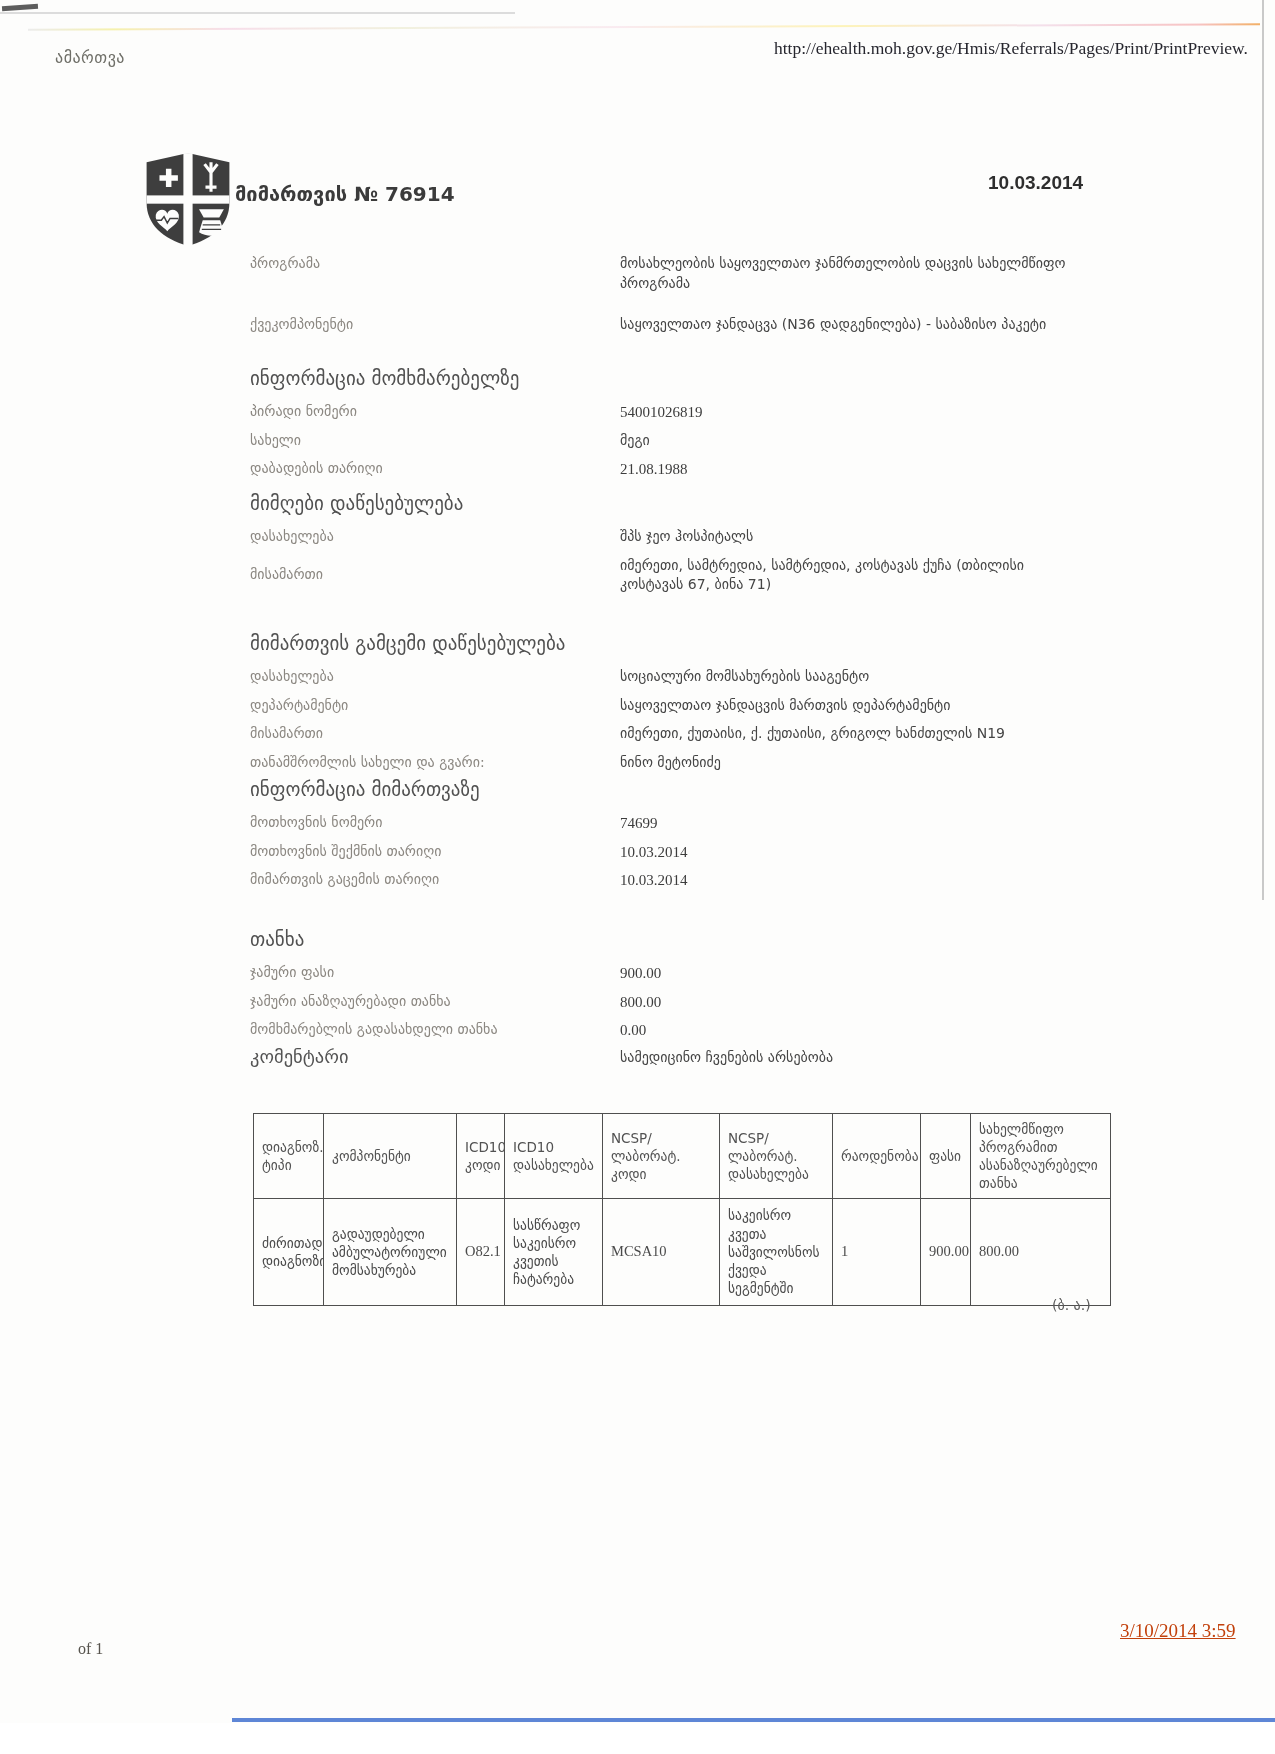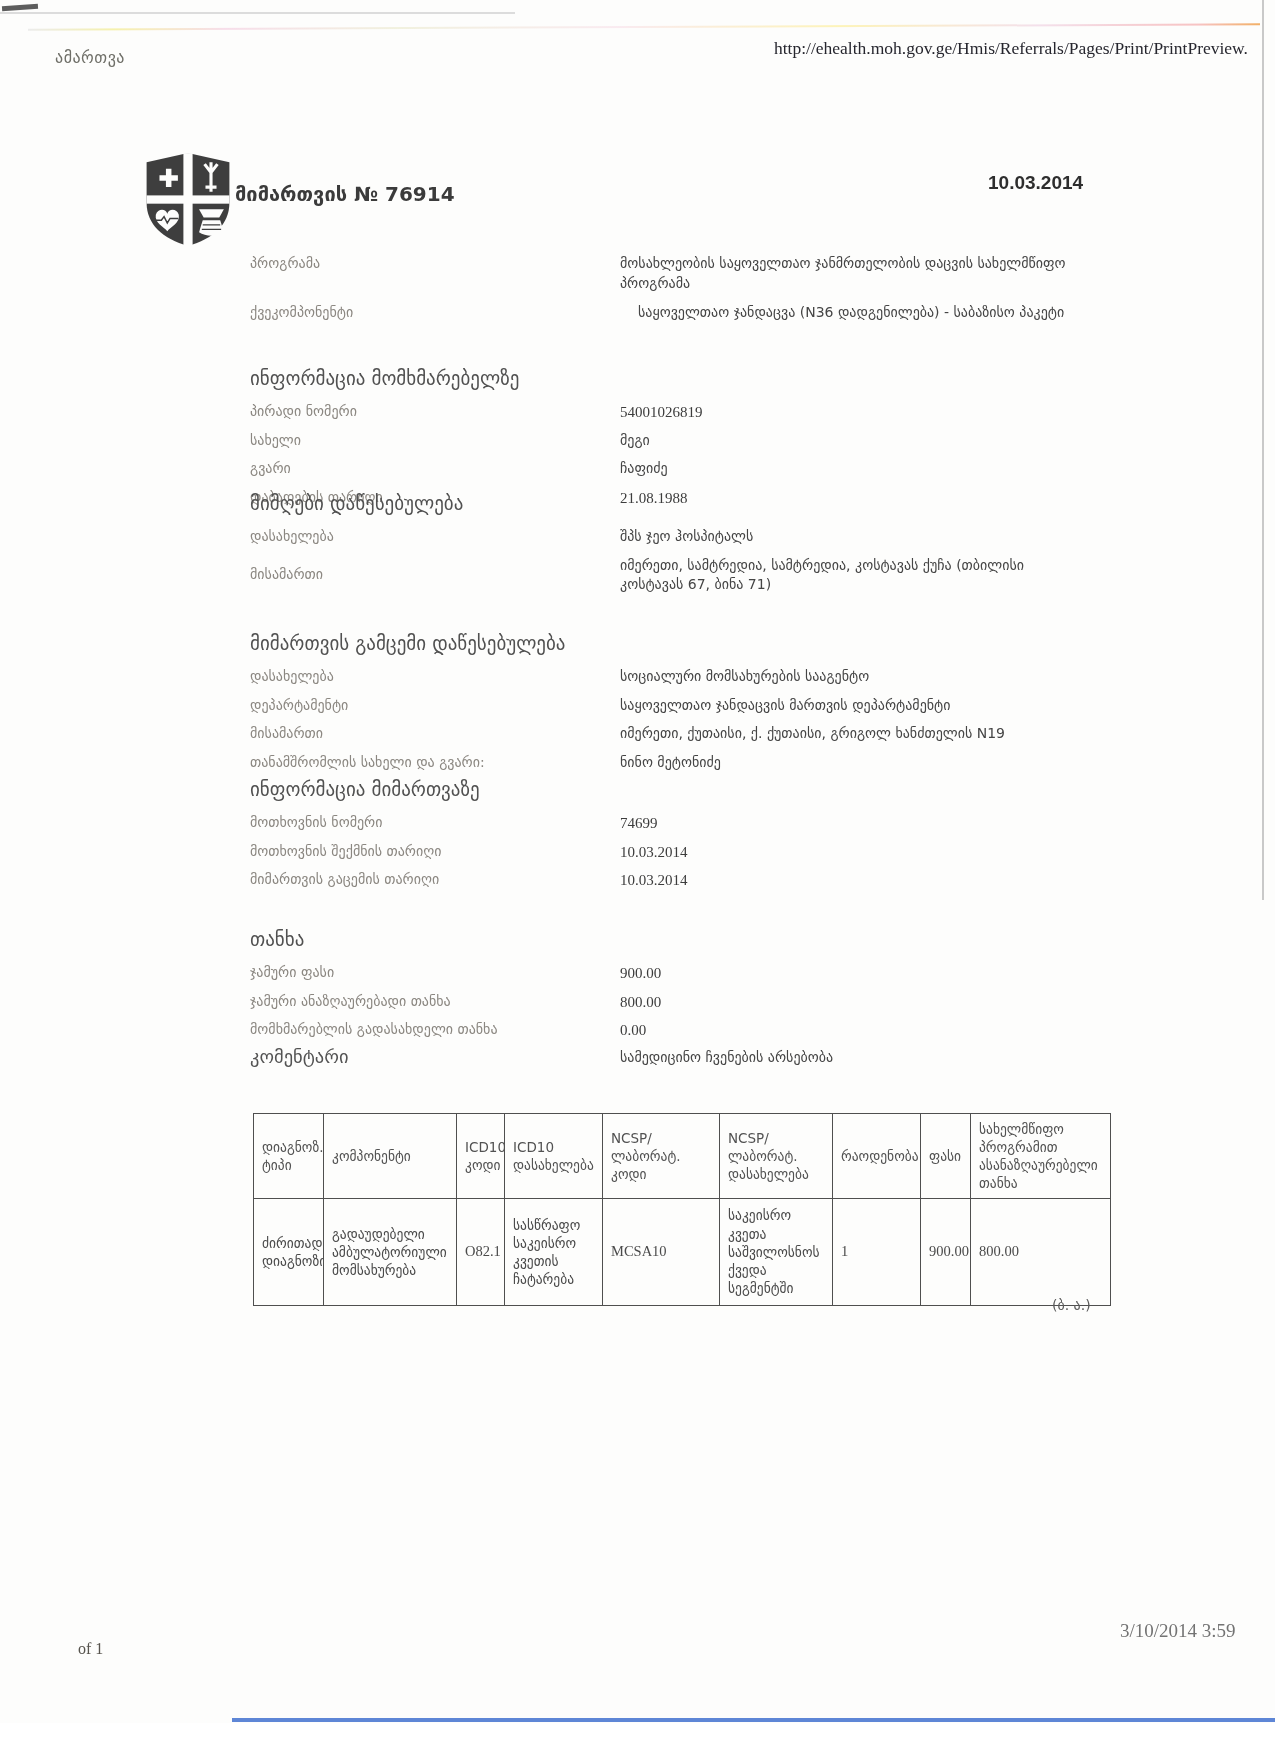--- a/index.html
+++ b/index.html
@@ -50,21 +50,21 @@
     font-size:13.5px;font-weight:400;text-align:left;vertical-align:middle;
     color:#4a4a4a;line-height:1.35;overflow:hidden;}
   .services-table th{height:74px;color:#525252;}
   .services-table td{height:96px;}
   .services-table td.num{font-family:"Liberation Serif","DejaVu Serif",serif;font-size:14.5px;}
   
   .stamp-note{position:absolute;top:1297px;left:1052px;font-size:14px;color:#5a5a5a;}
   .footer-page{position:absolute;top:1640px;left:78px;font-family:"Liberation Serif","DejaVu Serif",serif;
     font-size:16px;color:#56534d;}
   .footer-timestamp{position:absolute;top:1620px;left:1120px;font-family:"Liberation Serif","DejaVu Serif",serif;
-    font-size:19px;color:#737373;}
+    font-size:19px;color:#c2410c;text-decoration:underline;}
 </style>
 </head>
 <body>
 
 <div class="page">
 
   <div class="artifact a-topleft-mark"></div>
   <div class="artifact a-topgray"></div>
   <div class="artifact a-rainbow"></div>
   <div class="artifact a-rightedge"></div>
@@ -87,39 +87,35 @@
   </svg>
 
   <div class="referral-title">მიმართვის № 76914</div>
   <div class="referral-date">10.03.2014</div>
 
   <div class="block b-program">
     <div class="frow">
       <div class="label">პროგრამა</div>
       <div class="value">მოსახლეობის საყოველთაო ჯანმრთელობის დაცვის სახელმწიფო პროგრამა</div>
     </div>
-    <div class="frow" style="margin-top:8px;gap:18px;">
+    <div class="frow" style="margin-top:20px;">
       <div class="label">ქვეკომპონენტი</div>
       <div class="value">საყოველთაო ჯანდაცვა (N36 დადგენილება) - საბაზისო პაკეტი</div>
     </div>
   </div>
 
   <div class="block sec-0">
     <h2 class="section-heading">ინფორმაცია მომხმარებელზე</h2>
     <div class="frow">
       <div class="label">პირადი ნომერი</div>
       <div class="value num">54001026819</div>
     </div>
     <div class="frow">
       <div class="label">სახელი</div>
       <div class="value">მეგი</div>
-    </div>
-    <div class="frow">
-      <div class="label">გვარი</div>
-      <div class="value">ჩაფიძე</div>
     </div>
     <div class="frow">
       <div class="label">დაბადების თარიღი</div>
       <div class="value num">21.08.1988</div>
     </div>
   </div>
 
   <div class="block sec-1">
     <h2 class="section-heading">მიმღები დაწესებულება</h2>
     <div class="frow">

